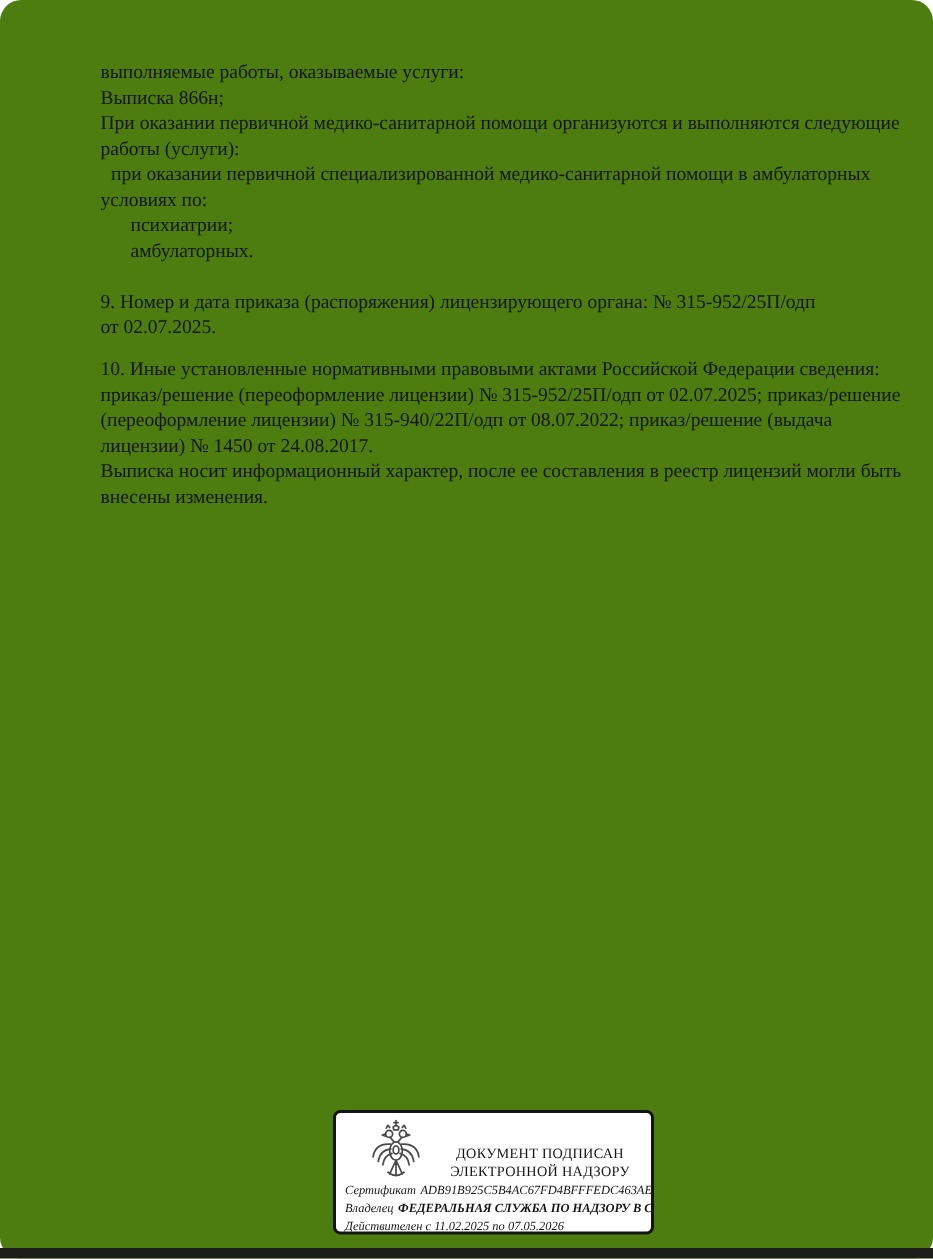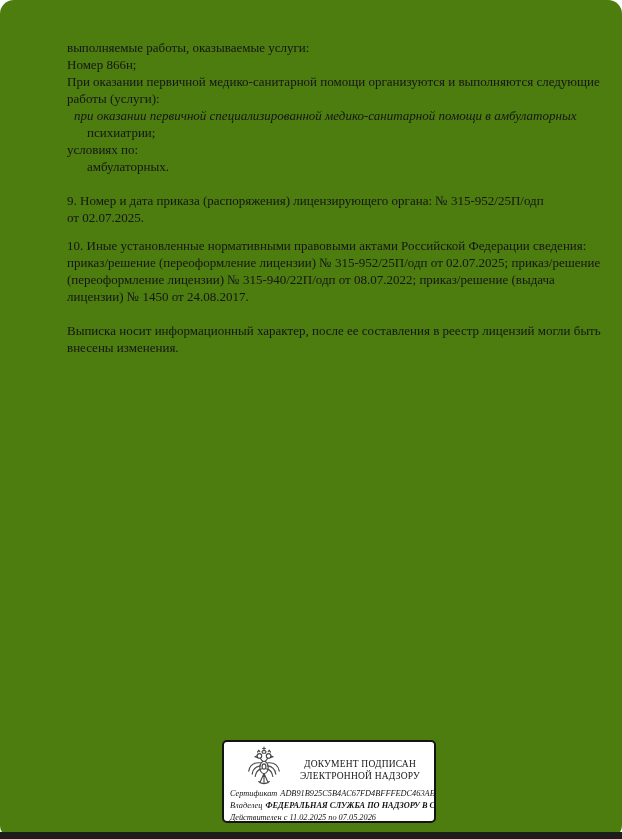--- a/index.html
+++ b/index.html
@@ -15,38 +15,38 @@
 
   
   .content {
     position: absolute;
     left: 67px; top: 39px; width: 524px;
     font-size: 13px; line-height: 17px;
   }
   .para { margin: 0; }
   .para.services { margin-bottom: 7px; }
   .para.item9    { margin-bottom: 11px; margin-top: 17px; }
-  .para.item10   { margin-bottom: 17px; }
+  .para.item10   { }
   .ln { white-space: nowrap; }
-  .ln.ind1 { padding-left: 7px; font-style: italic; }
+  .ln.ind1 { padding-left: 7px; }
   .ln.ind2 { padding-left: 20px; }
 
   
   .stamp {
     position: absolute;
     left: 222px; top: 740px;
     width: 214px; height: 83px;
     box-sizing: border-box;
     border: 2px solid #141414;
     border-radius: 5px;
     background: #ffffff;
     overflow: hidden;
   }
   .stamp-header {
-    display: flex; align-items: center;
+    display: flex; align-items: flex-end;
     height: 46px;
     padding-left: 12px;
   }
   .stamp-emblem {
     flex: 0 0 auto;
     margin: 4px 2px 0 8px;
     width: 40px; height: 42px;
   }
   .stamp-title {
     flex: 1 1 auto;
@@ -78,26 +78,26 @@
 </style>
 </head>
 <body>
 
 <div class="page">
 
   <div class="content">
 
     <div class="para services">
       <div class="ln">выполняемые работы, оказываемые услуги:</div>
-      <div class="ln">Номер 866н;</div>
+      <div class="ln">Выписка 866н;</div>
       <div class="ln">При оказании первичной медико-санитарной помощи организуются и выполняются следующие</div>
       <div class="ln">работы (услуги):</div>
       <div class="ln ind1">при оказании первичной специализированной медико-санитарной помощи в амбулаторных</div>
+      <div class="ln">условиях по:</div>
       <div class="ln ind2">психиатрии;</div>
-      <div class="ln">условиях по:</div>
       <div class="ln ind2">амбулаторных.</div>
     </div>
 
     <div class="para item9">
       <div class="ln">9. Номер и дата приказа (распоряжения) лицензирующего органа: № 315-952/25П/одп</div>
       <div class="ln">от 02.07.2025.</div>
     </div>
 
     <div class="para item10">
       <div class="ln">10. Иные установленные нормативными правовыми актами Российской Федерации сведения:</div>

